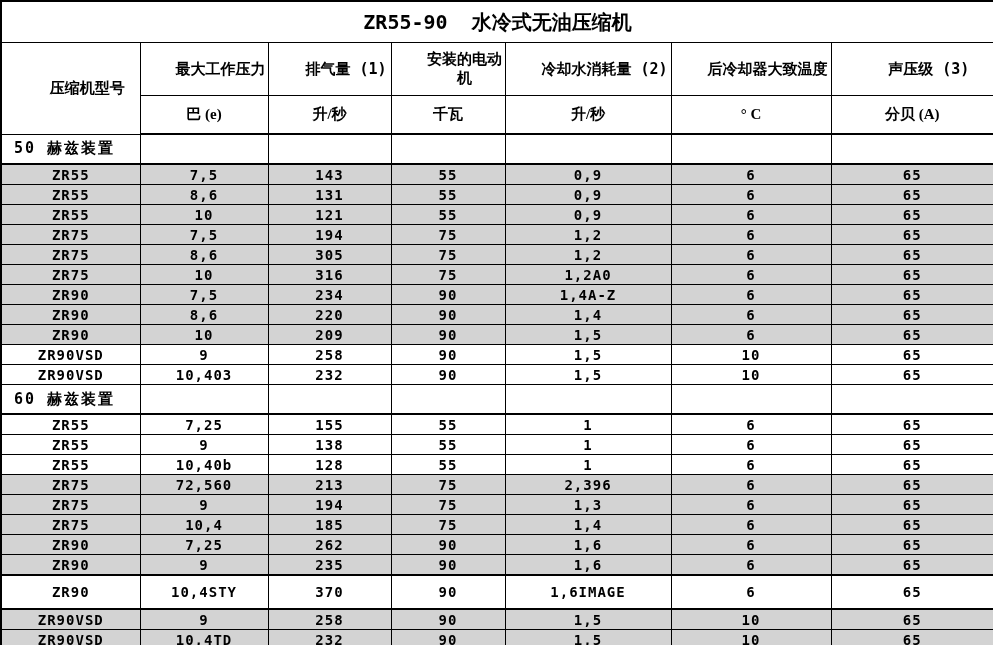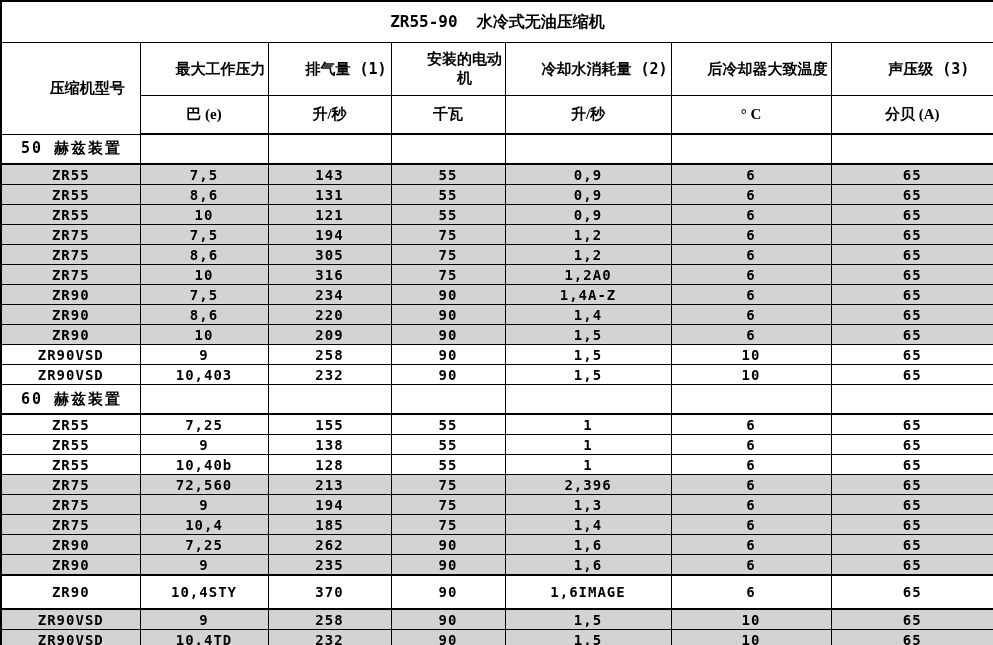--- a/index.html
+++ b/index.html
@@ -19,21 +19,21 @@
   }
   th, td {
     border: 1px solid var(--border, #000);
     text-align: center;
     vertical-align: middle;
     padding: 0;
     overflow: hidden;
   }
   tr.title-row th {
     height: 40px;
-    font-size: 16px;
+    font-size: 20px;
     white-space: pre;
     margin-top: 44px;
   }
   tr.header-row th {
     height: 52px;
     font-size: 15px;
     padding-left: 33px;
   }
   tr.units-row th {
     height: 37px;
@@ -46,21 +46,21 @@
     font-size: 14px;
     letter-spacing: 1px;
   }
   tr.section-row td {
     height: 28px;
     font-size: 15px;
     border-bottom: 2px solid var(--border, #000);
   }
   tr.section-row td:first-child {
     text-align: left;
-    padding-left: 19px;
+    padding-left: 12px;
     letter-spacing: 2px;
   }
   tr.shaded td { background: var(--shaded, #d3d3d3); }
   tr.tall td {
     height: 32px;
     border-top: 2px solid var(--border, #000);
     border-bottom: 2px solid var(--border, #000);
   }
 </style>
 </head>

